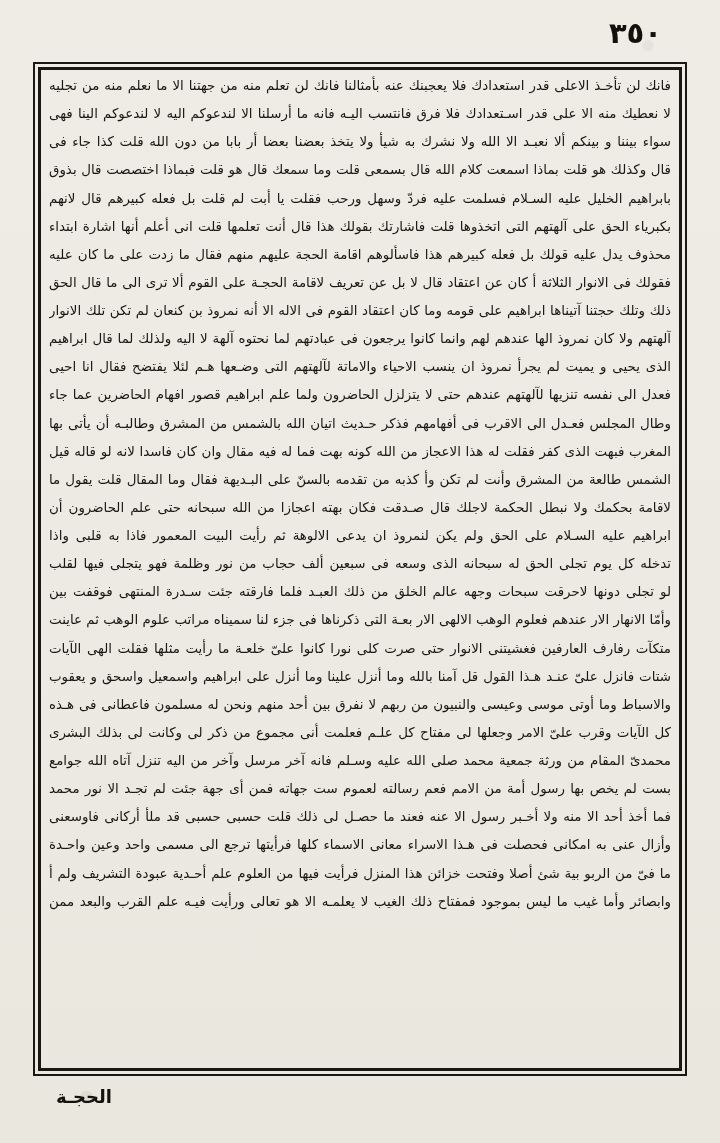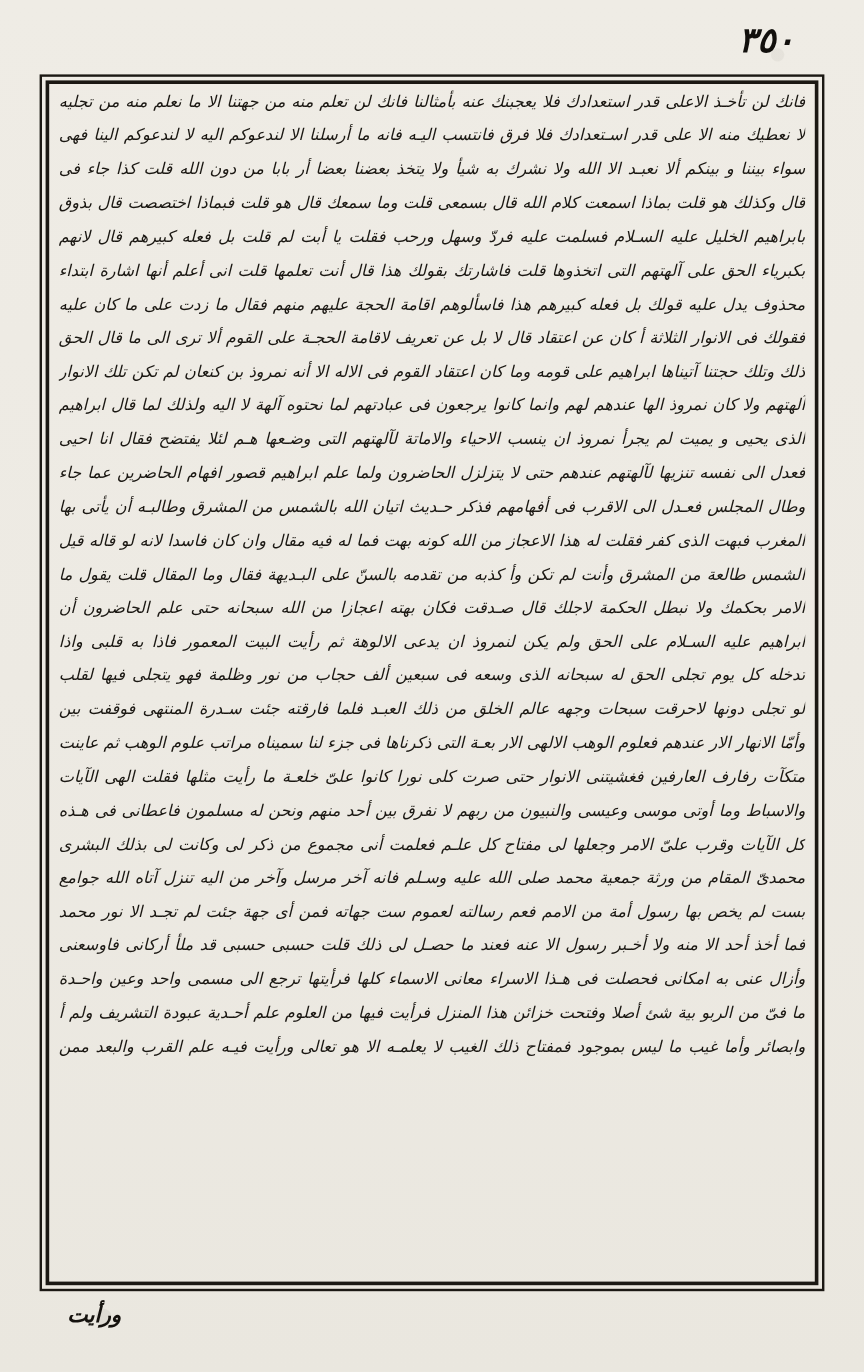--- a/index.html
+++ b/index.html
@@ -12,21 +12,20 @@
   .page{
     position:relative;
     width:720px;height:1143px;
     background:#edeae3;
     background-image:
       radial-gradient(circle at 12% 96%, rgba(120,115,105,.10) 0 6px, transparent 7px),
       radial-gradient(circle at 90% 4%, rgba(120,115,105,.08) 0 5px, transparent 6px),
       linear-gradient(180deg,#efece5 0%,#edeae3 50%,#eae7df 100%);
     color:#161411;
     direction:rtl;
-    font-style:italic;
   }
   .page-number{
     position:absolute;
     top:16px; right:58px;
     font-size:29px;
     font-weight:bold;
     letter-spacing:1px;
     color:#12100d;
   }
   .frame-outer{
@@ -86,33 +85,34 @@
           <div class="text-line">بكبرياء الحق على آلهتهم التى اتخذوها قلت فاشارتك بقولك هذا قال أنت تعلمها قلت انى أعلم أنها اشارة ابتداء وخـبره</div>
           <div class="text-line">محذوف يدل عليه قولك بل فعله كبيرهم هذا فاسألوهم اقامة الحجة عليهم منهم فقال ما زدت على ما كان عليه الامر قلت</div>
           <div class="text-line">فقولك فى الانوار الثلاثة أ كان عن اعتقاد قال لا بل عن تعريف لاقامة الحجـة على القوم ألا ترى الى ما قال الحق فى</div>
           <div class="text-line">ذلك وتلك حجتنا آتيناها ابراهيم على قومه وما كان اعتقاد القوم فى الاله الا أنه نمروذ بن كنعان لم تكن تلك الانوار</div>
           <div class="text-line">آلهتهم ولا كان نمروذ الها عندهم لهم وانما كانوا يرجعون فى عبادتهم لما نحتوه آلهة لا اليه ولذلك لما قال ابراهيم ربى</div>
           <div class="text-line">الذى يحيى و يميت لم يجرأ نمروذ ان ينسب الاحياء والاماتة لآلهتهم التى وضـعها هـم لئلا يفتضح فقال انا احيى وأميت</div>
           <div class="text-line">فعدل الى نفسه تنزيها لآلهتهم عندهم حتى لا يتزلزل الحاضرون ولما علم ابراهيم قصور افهام الحاضرين عما جاء به لو فصله</div>
           <div class="text-line">وطال المجلس فعـدل الى الاقرب فى أفهامهم فذكر حـديث اتيان الله بالشمس من المشرق وطالبـه أن يأتى بها من</div>
           <div class="text-line">المغرب فبهت الذى كفر فقلت له هذا الاعجاز من الله كونه بهت فما له فيه مقال وان كان فاسدا لانه لو قاله قيل له قد كانت</div>
           <div class="text-line">الشمس طالعة من المشرق وأنت لم تكن وأ كذبه من تقدمه بالسنّ على البـديهة فقال وما المقال قلت يقول ما نفعل</div>
-          <div class="text-line">الامر بحكمك ولا نبطل الحكمة لاجلك قال صـدقت فكان بهته اعجازا من الله سبحانه حتى علم الحاضرون أن</div>
+          <div class="text-line">لاقامة بحكمك ولا نبطل الحكمة لاجلك قال صـدقت فكان بهته اعجازا من الله سبحانه حتى علم الحاضرون أن</div>
           <div class="text-line">ابراهيم عليه السـلام على الحق ولم يكن لنمروذ ان يدعى الالوهة ثم رأيت البيت المعمور فاذا به قلبى واذا بالملائكة التى</div>
           <div class="text-line">تدخله كل يوم تجلى الحق له سبحانه الذى وسعه فى سبعين ألف حجاب من نور وظلمة فهو يتجلى فيها لقلب عبـده</div>
           <div class="text-line">لو تجلى دونها لاحرقت سبحات وجهه عالم الخلق من ذلك العبـد فلما فارقته جئت سـدرة المنتهى فوقفت بين فروعها</div>
           <div class="text-line">وأمّا الانهار الار عندهم فعلوم الوهب الالهى الار بعـة التى ذكرناها فى جزء لنا سميناه مراتب علوم الوهب ثم عاينت</div>
           <div class="text-line">متكآت رفارف العارفين فغشيتنى الانوار حتى صرت كلى نورا كانوا علىّ خلعـة ما رأيت مثلها فقلت الهى الآيات</div>
+          <div class="text-line">شتات فانزل علىّ عنـد هـذا القول قل آمنا بالله وما أنزل علينا وما أنزل على ابراهيم واسمعيل واسحق و يعقوب</div>
           <div class="text-line">والاسباط وما أوتى موسى وعيسى والنبيون من ربهم لا نفرق بين أحد منهم ونحن له مسلمون فاعطانى فى هـذه الآية</div>
           <div class="text-line">كل الآيات وقرب علىّ الامر وجعلها لى مفتاح كل علـم فعلمت أنى مجموع من ذكر لى وكانت لى بذلك البشرى بأنى</div>
           <div class="text-line">محمدىّ المقام من ورثة جمعية محمد صلى الله عليه وسـلم فانه آخر مرسل وآخر من اليه تنزل آتاه الله جوامع الكلم وخص</div>
           <div class="text-line">بست لم يخص بها رسول أمة من الامم فعم رسالته لعموم ست جهاته فمن أى جهة جئت لم تجـد الا نور محمد ينفهق عليك</div>
           <div class="text-line">فما أخذ أحد الا منه ولا أخـبر رسول الا عنه فعند ما حصـل لى ذلك قلت حسبى حسبى قد ملأ أركانى فاوسعنى مكانى</div>
           <div class="text-line">وأزال عنى به امكانى فحصلت فى هـذا الاسراء معانى الاسماء كلها فرأيتها ترجع الى مسمى واحد وعين واحـدة فكان</div>
           <div class="text-line">ما فىّ من الربو بية شئ أصلا وفتحت خزائن هذا المنزل فرأيت فيها من العلوم علم أحـدية عبودة التشريف ولم أ كن</div>
           <div class="text-line">وابصائر وأما غيب ما ليس بموجود فمفتاح ذلك الغيب لا يعلمـه الا هو تعالى  ورأيت فيـه علم القرب والبعد ممن وعمن</div>
         </div>
     </div>
   </div>
 
-  <div class="catchword">ورأيت</div>
+  <div class="catchword">الحجـة</div>
 
 </div>
 
 </body></html>

